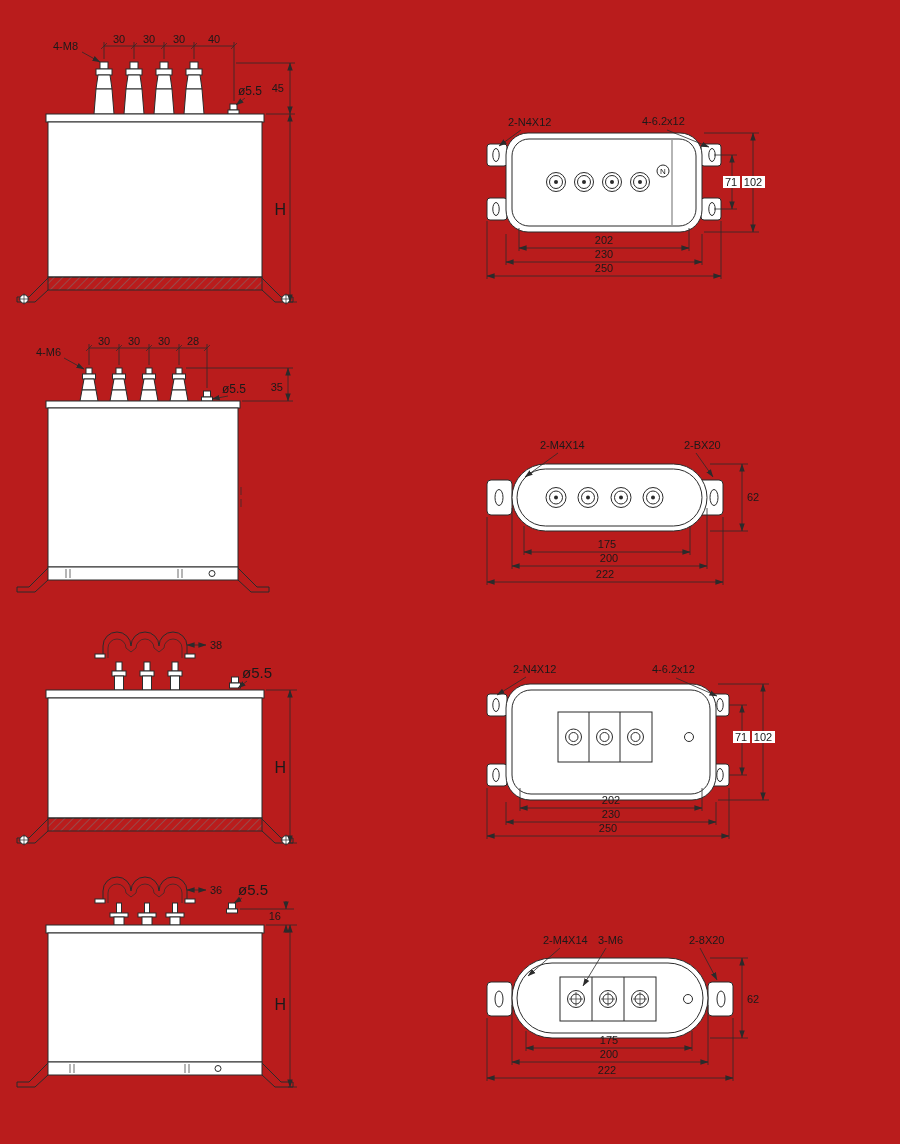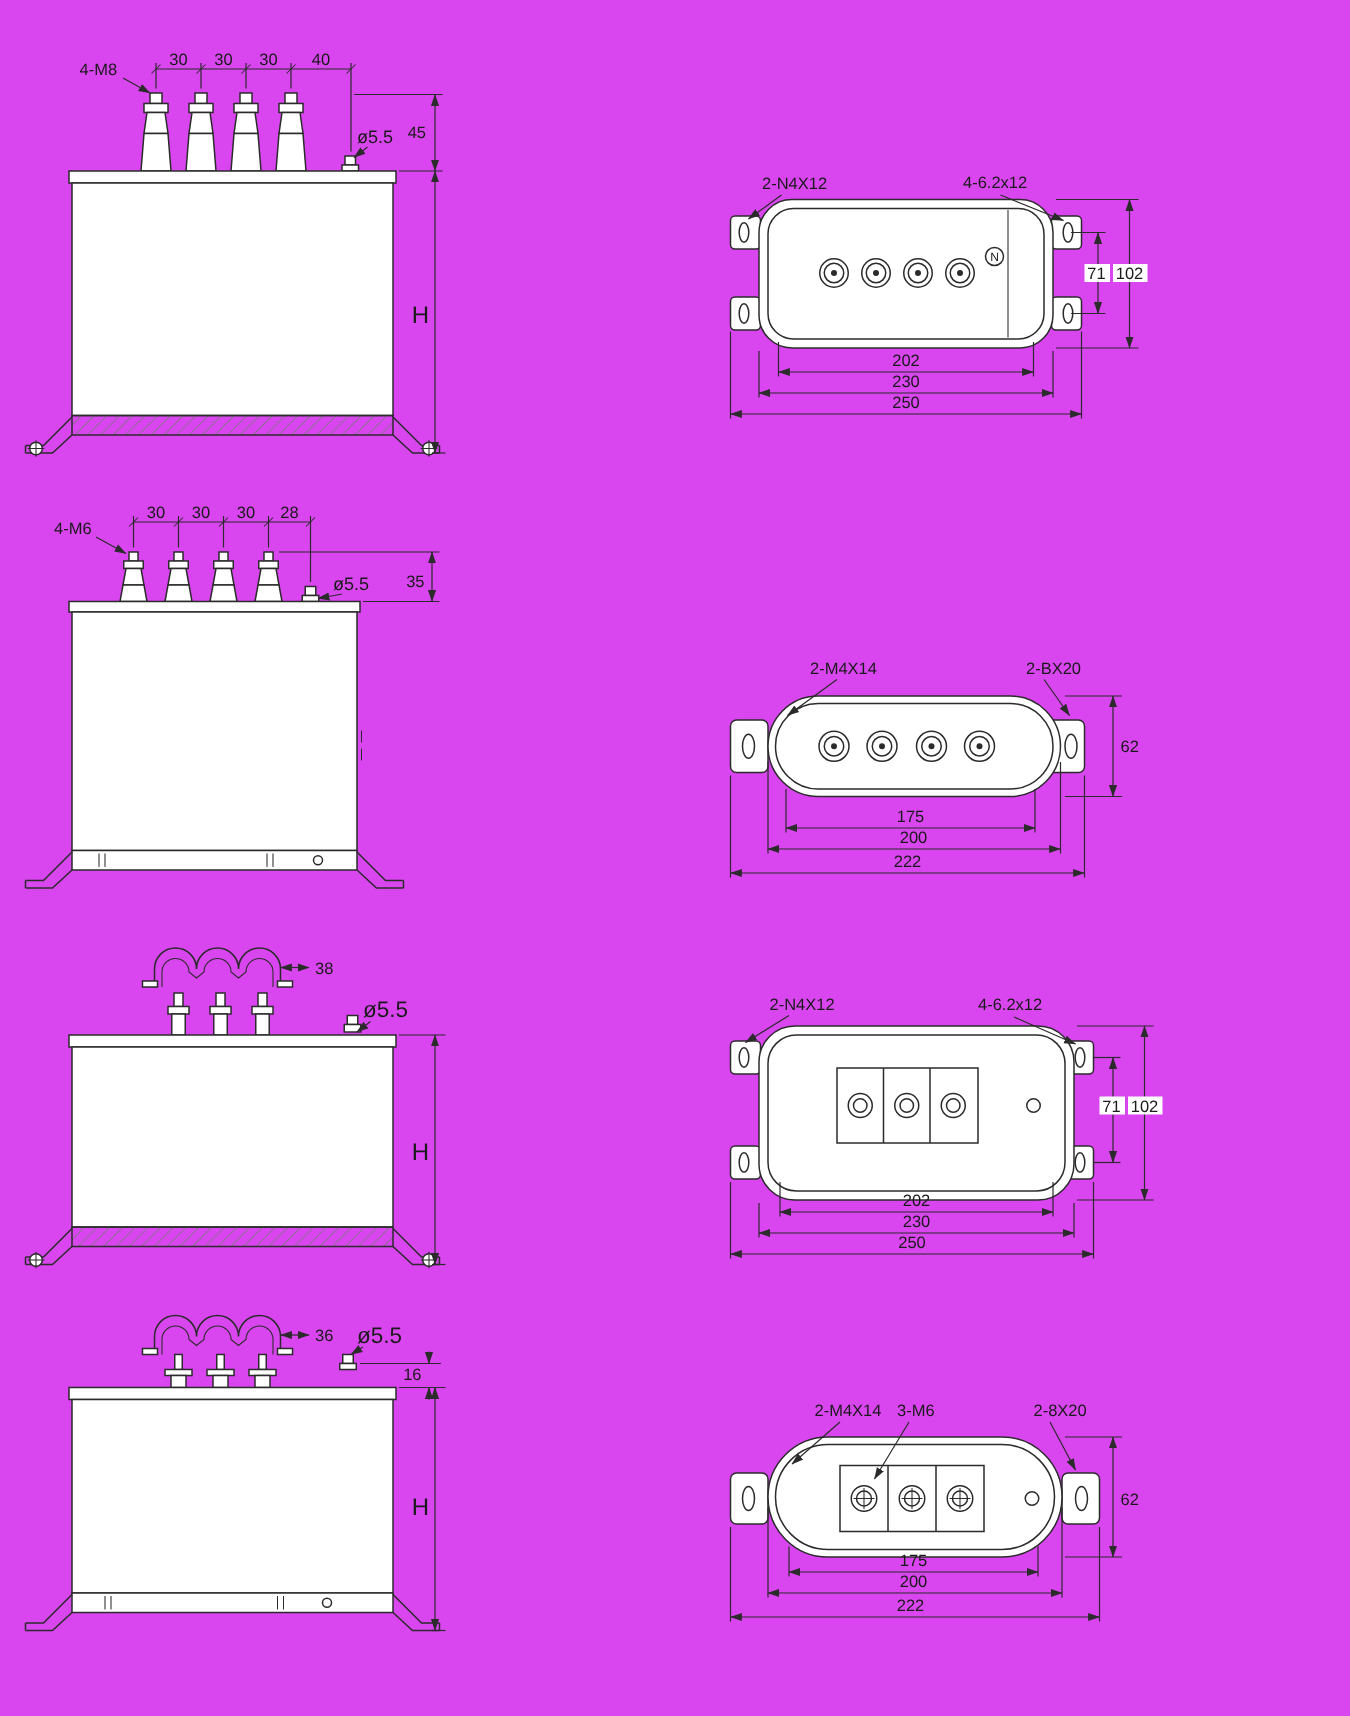--- a/index.html
+++ b/index.html
@@ -1,16 +1,16 @@
 <!DOCTYPE html>
 <html><head>
 <meta charset="utf-8">
 <style>
   html,body{margin:0;padding:0;background:#fff}
-  .sheet{position:relative;width:900px;height:1144px;background:#d946ef;overflow:hidden}
+  .sheet{position:relative;width:900px;height:1144px;background:#b91c1c;overflow:hidden}
   svg{display:block}
   svg text{font-family:"Liberation Sans","DejaVu Sans",sans-serif;font-size:11px;fill:#1a1a1a}
   svg text.t12{font-size:12px}
   svg text.t15{font-size:15px}
   svg text.t16{font-size:16px}
   svg text.t8{font-size:8px}
   .ln{stroke:#2b2b2b;stroke-width:1;fill:none}
   .lnthin{stroke:#2b2b2b;stroke-width:.7;fill:none}
   .dim{stroke:#2b2b2b;stroke-width:.8;fill:none}
   .fillw{fill:#ffffff;stroke:#2b2b2b;stroke-width:1}

